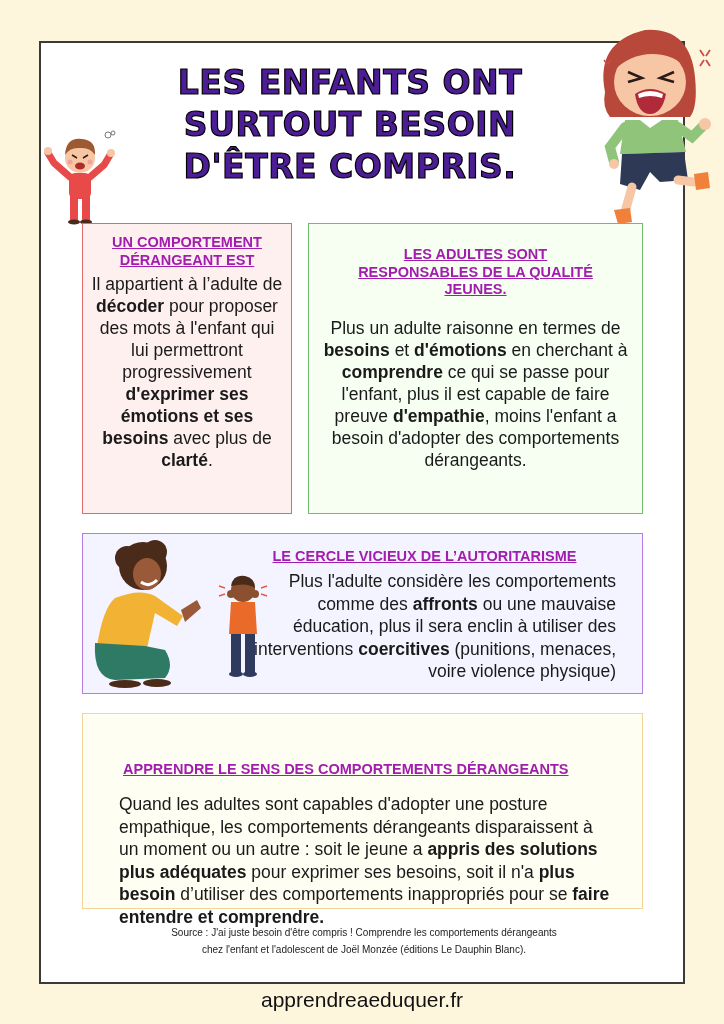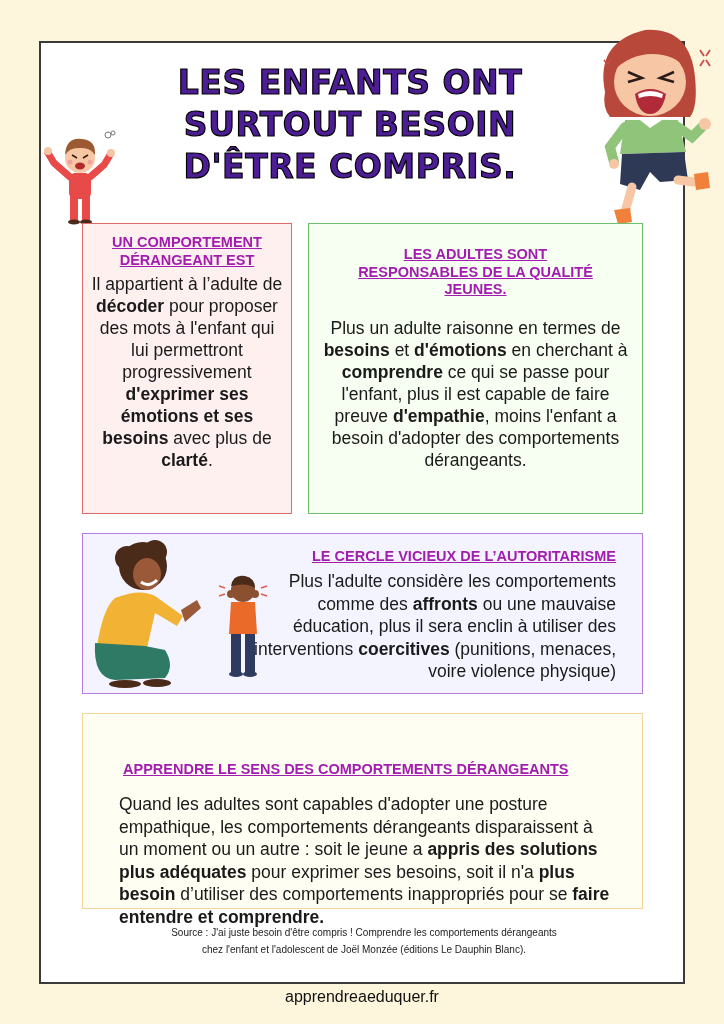--- a/index.html
+++ b/index.html
@@ -69,21 +69,21 @@
   .box2 .box-body { margin-top: 18px; }
 
   .box3 {
     left: 82px; top: 533px;
     width: 561px; height: 161px;
     background: #f3f4ff;
     border: 1.5px solid #b87be0;
     text-align: right;
     padding: 12px 26px 8px 150px;
   }
-  .box3 .box-heading { font-size: 14.5px; line-height: 20px; }
+  .box3 .box-heading { font-size: 14.5px; line-height: 20px; text-align: center; }
   .box3 .box-body { margin-top: 4px; line-height: 22.5px; }
 
   .box4 {
     left: 82px; top: 713px;
     width: 561px; height: 196px;
     background: #fffef2;
     border: 1.5px solid #f5d49a;
     text-align: left;
     padding: 16px 26px 10px 36px;
   }
@@ -97,21 +97,21 @@
     text-align: center;
     font-size: 10px;
     line-height: 17px;
     color: #222;
   }
   .site {
     position: absolute;
     left: 0; top: 988px;
     width: 724px;
     text-align: center;
-    font-size: 16px;
+    font-size: 21px;
     color: #111;
   }
 
   .illus { position: absolute; }
 </style>
 </head>
 <body>
 
 <div class="frame"></div>
 

